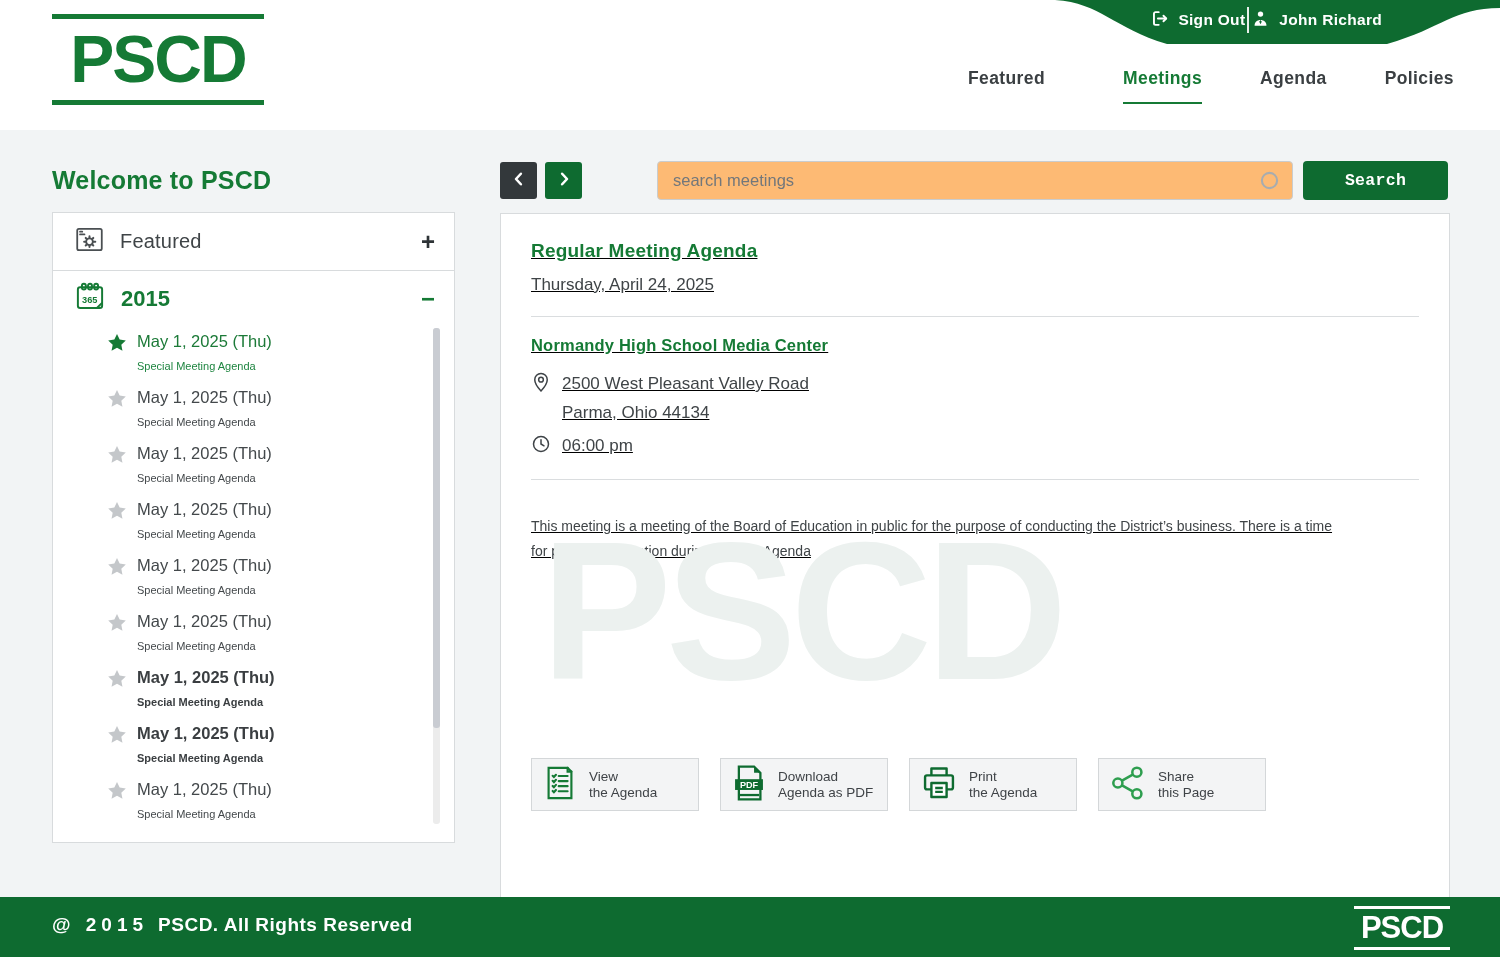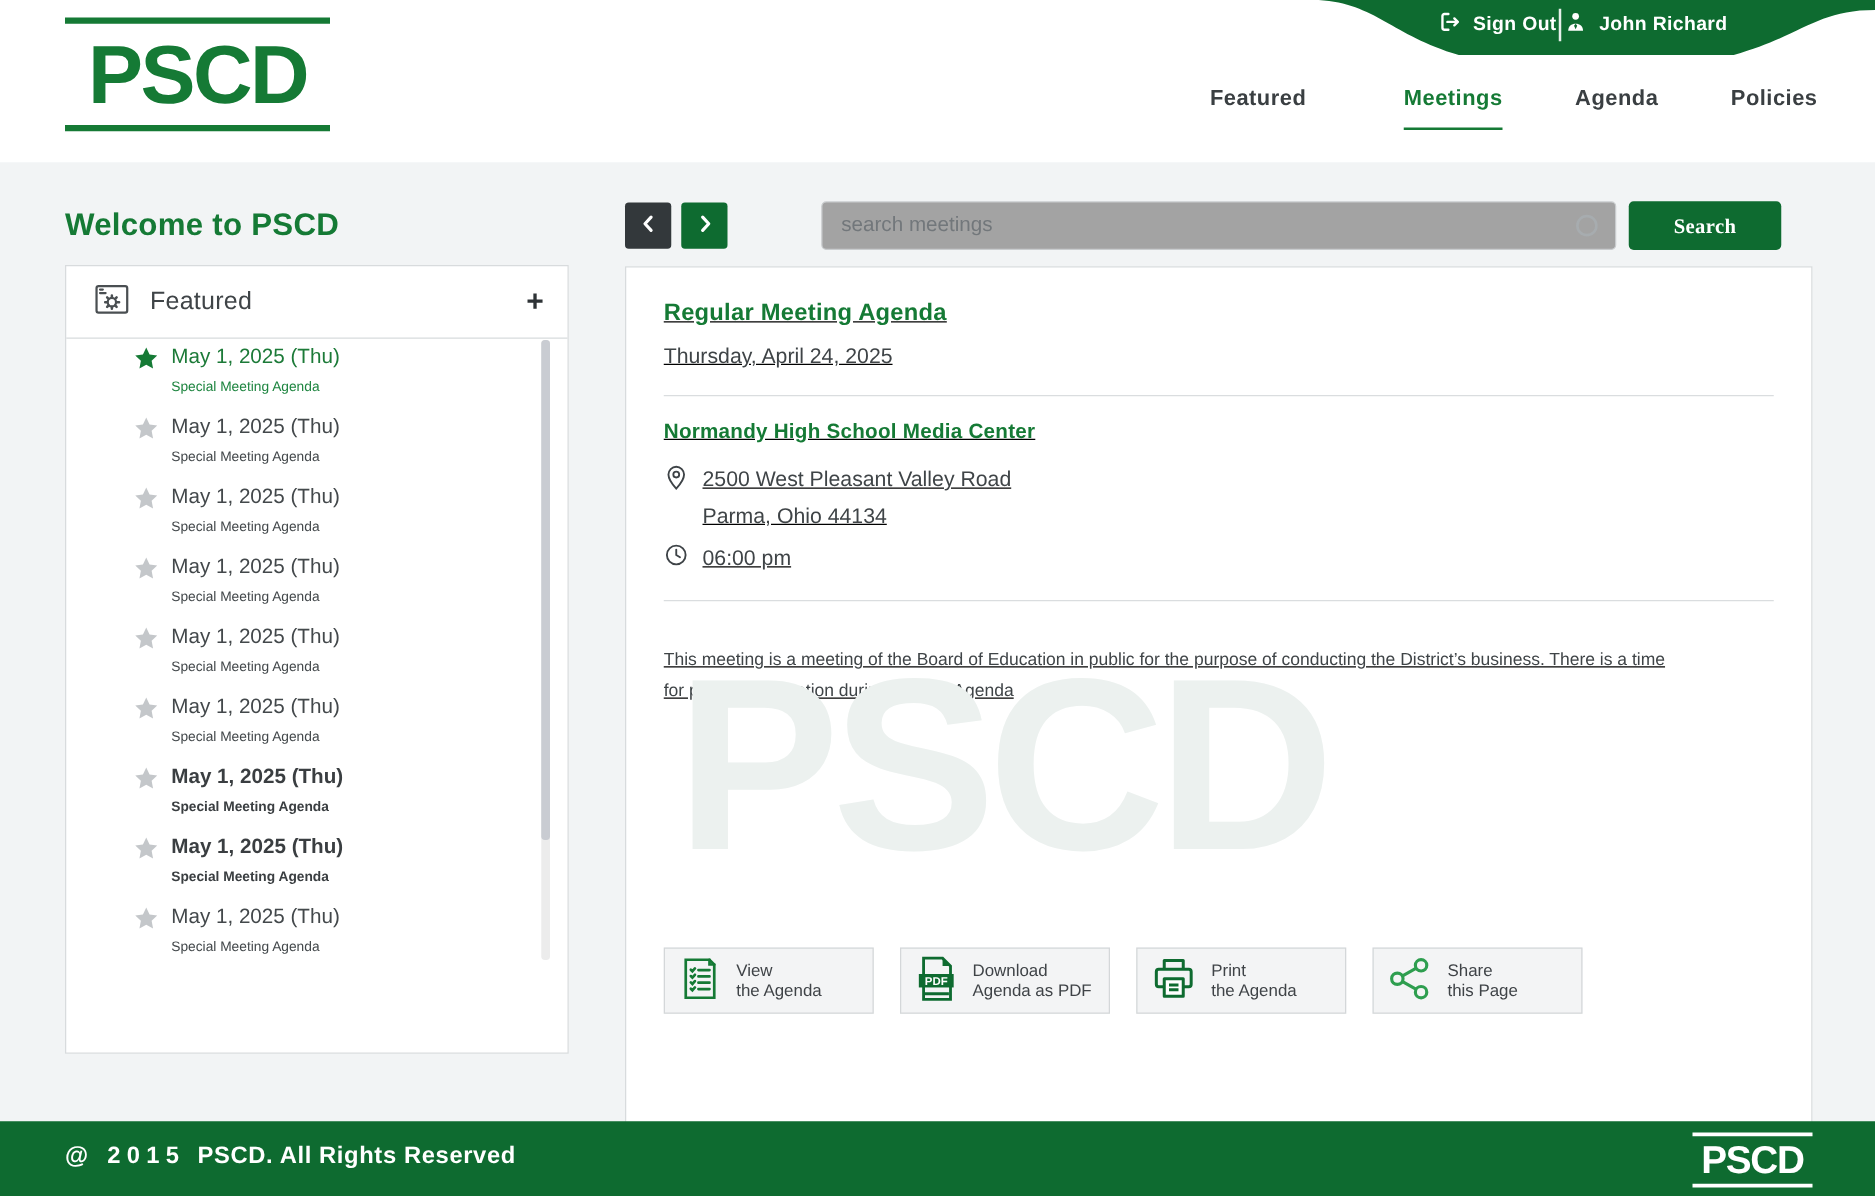--- a/index.html
+++ b/index.html
@@ -42,24 +42,24 @@
   .m-item.active .m-date { color:#1c7a38; font-weight:500; }
   .m-item.active .m-title { color:#1e8540; }
   .m-item.bold .m-date, .m-item.bold .m-title { font-weight:700; color:#3a3e41; }
   .scroll-track { position:absolute; right:14px; top:1px; width:7px; height:496px; background:#ececec; border-radius:3px; }
   .scroll-thumb { position:absolute; left:0; top:0; width:7px; height:400px; background:#c9ccd2; border-radius:3px; cursor:pointer; }
   
   .pager-btn { position:absolute; top:32px; width:37px; height:37px; border:none; border-radius:3px; display:flex; align-items:center; justify-content:center; cursor:pointer; }
   .pager-prev { left:500px; background:#33383b; }
   .pager-next { left:545px; background:#0e6b30; }
   .search-wrap { position:absolute; left:657px; top:31px; width:636px; height:39px; }
-  .search-input { width:100%; height:100%; border:1px solid #c9ccce; border-radius:4px; padding:0 46px 0 15px; font-size:16.5px; color:#3f4447; font-family:"Liberation Sans",sans-serif; background:#a3a3a3; outline:none; }
+  .search-input { width:100%; height:100%; border:1px solid #c9ccce; border-radius:4px; padding:0 46px 0 15px; font-size:16.5px; color:#3f4447; font-family:"Liberation Sans",sans-serif; background:#fdba74; outline:none; }
   .search-input::placeholder { color:#72777b; }
   .search-circle { position:absolute; right:14px; top:10px; }
-  .search-btn { position:absolute; left:1303px; top:31px; width:122px; height:39px; background:#0e6b30; color:#fff; border:none; border-radius:4px; font-size:16.5px; font-weight:600; letter-spacing:.3px; cursor:pointer; font-family:Liberation Serif, serif; }
+  .search-btn { position:absolute; left:1303px; top:31px; width:145px; height:39px; background:#0e6b30; color:#fff; border:none; border-radius:4px; font-size:16.5px; font-weight:600; letter-spacing:.3px; cursor:pointer; font-family:Liberation Mono, monospace; }
   
   .card { position:absolute; left:500px; top:83px; width:950px; height:792px; background:#fff; border:1px solid #d8dbdd; overflow:hidden;text-decoration:underline; }
   .card-inner { position:relative; padding:26px 30px 0 30px; height:100%; }
   .meet-title { font-size:19px; font-weight:700; color:#157a35; letter-spacing:.2px; }
   .meet-date { font-size:17px; color:#3f4447; margin-top:13px; }
   .rule { border:none; border-top:1px solid #dadddf; margin:21px 0 0 0; }
   .venue { font-size:16.5px; font-weight:700; color:#157a35; margin-top:19px; letter-spacing:.2px; }
   .info-row { display:flex; margin-top:14px; }
   .info-icon { width:20px; margin-right:11px; padding-top:2px; }
   .addr-line { font-size:17px; color:#3f4447; line-height:29px; }
@@ -139,20 +139,34 @@
             <circle cx="13" cy="14" r="3"></circle>
             <g stroke-width="1.8">
               <path d="M13 9.2v1.4 M13 17.4v1.4 M8.2 14h1.4 M16.4 14h1.8 M9.6 10.6l1 1 M15.4 16.4l1 1 M16.4 10.6l-1 1 M10.6 16.4l-1 1"></path>
             </g>
           </svg>
         </span>
         <span class="featured-label">Featured</span>
         <span class="toggle-glyph">+</span>
       </div>
 
+      <div class="year-row">
+        <span>
+          <svg width="30" height="30" viewBox="0 0 26 26" fill="none" stroke="#157a35" stroke-width="1.7" stroke-linecap="round" stroke-linejoin="round">
+            <rect x="2.5" y="4.5" width="21" height="18" rx="2"></rect>
+            <rect x="6" y="1.5" width="3.4" height="5" rx="1.7"></rect>
+            <rect x="11.3" y="1.5" width="3.4" height="5" rx="1.7"></rect>
+            <rect x="16.6" y="1.5" width="3.4" height="5" rx="1.7"></rect>
+            <path d="M19 22.5l4-4"></path>
+            <text x="12.8" y="18.2" font-size="8" font-weight="bold" text-anchor="middle" fill="#157a35" stroke="none" font-family="Liberation Sans, sans-serif">365</text>
+          </svg>
+        </span>
+        <span class="year-label">2015</span>
+        <span class="toggle-glyph green">−</span>
+      </div>
 
       <div class="m-list" id="meeting-list">
         <div class="m-item active">
             <span class="star"><svg width="22" height="22" viewBox="0 0 24 24" fill="#157a35">
                 <path d="M12 2.2l2.9 6.1 6.7.9-4.9 4.6 1.25 6.6L12 17.2l-5.95 3.2 1.25-6.6L2.4 9.2l6.7-.9z"></path>
               </svg></span>
             <div class="m-date">May 1, 2025 (Thu)</div>
             <div class="m-title">Special Meeting Agenda</div>
           </div>
           <div class="m-item">

